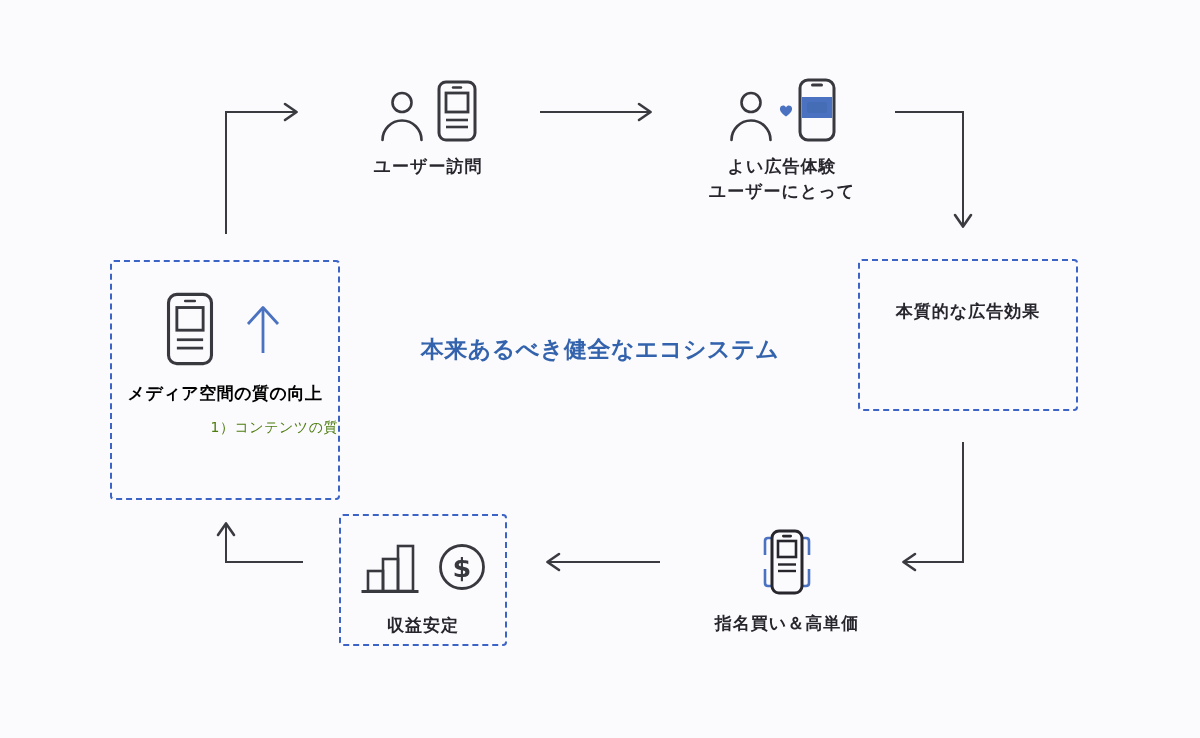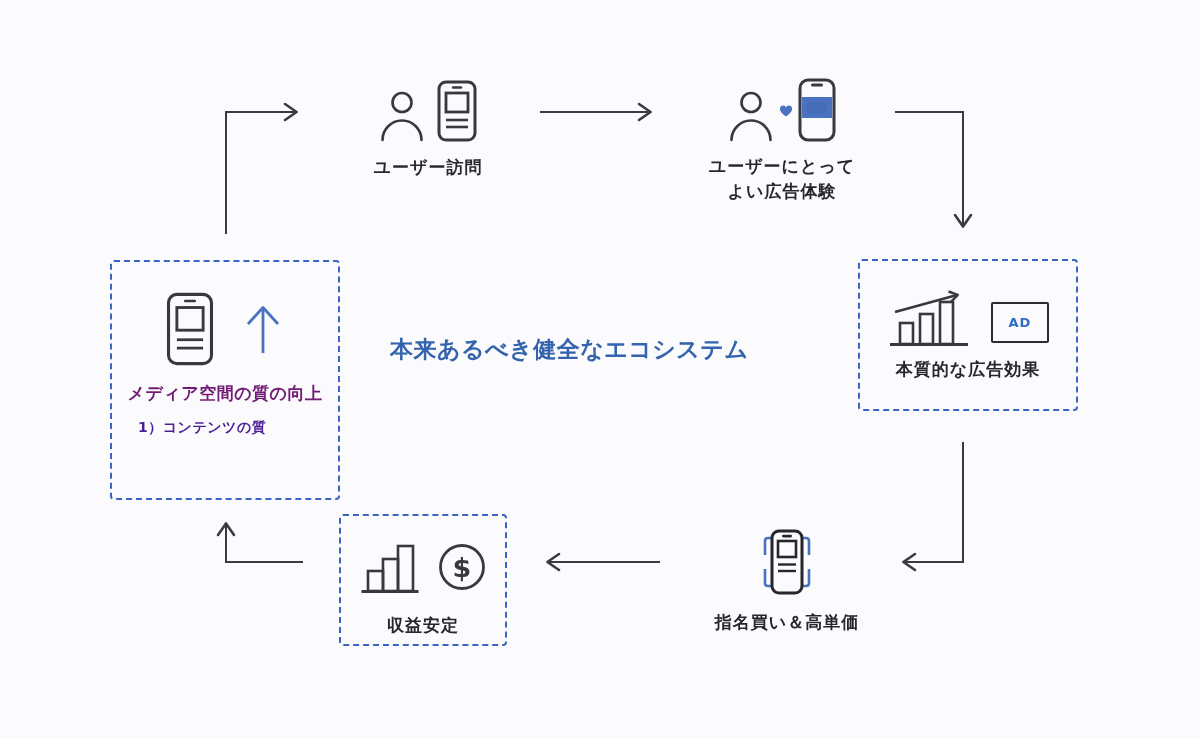--- a/index.html
+++ b/index.html
@@ -25,31 +25,31 @@
     display:flex;flex-direction:column;align-items:center;
   }
   .ad-badge{
     width:54px;height:37px;margin-top:8px;
     border:2.5px solid #2b2b31;border-radius:2px;
     display:flex;align-items:center;justify-content:center;
   }
   .ad-badge span{color:#2e6cc8;font-weight:700;font-size:13px;letter-spacing:1px;}
   .center-title{
     position:absolute;left:390px;top:334px;width:420px;
-    text-align:left;font-size:23px;font-weight:700;
+    text-align:center;font-size:23px;font-weight:700;
     color:#3463ad;letter-spacing:0.5px;white-space:nowrap;
   }
   .media-title{
-    font-size:17px;font-weight:700;color:#701a75;
+    font-size:17px;font-weight:700;color:#000000;
     letter-spacing:0.5px;margin-top:16px;white-space:nowrap;
   }
   .quality-list{width:100%;margin-top:9px;padding-left:26px;box-sizing:border-box;}
   .quality-item{
-    font-size:14px;font-weight:700;color:#4c1d95;
-    letter-spacing:0.5px;line-height:27px;text-align:left;white-space:nowrap;
+    font-size:14px;font-weight:400;color:#4d7c0f;
+    letter-spacing:0.5px;line-height:27px;text-align:right;white-space:nowrap;
   }
 </style>
 </head>
 <body>
 
 <div class="canvas">
 
   <svg class="arrows" width="1200" height="738" viewBox="0 0 1200 738">
     <defs>
       <marker id="ah" markerWidth="9" markerHeight="10" refX="6.5" refY="5" orient="auto" markerUnits="strokeWidth">
@@ -59,21 +59,21 @@
     <path d="M226 234 L226 112 L296 112" fill="none" stroke="#3a3a41" stroke-width="2" marker-end="url(#ah)"></path>
     <path d="M540 112 L650 112" fill="none" stroke="#3a3a41" stroke-width="2" marker-end="url(#ah)"></path>
     <path d="M895 112 L963 112 L963 226" fill="none" stroke="#3a3a41" stroke-width="2" marker-end="url(#ah)"></path>
     <path d="M963 442 L963 562 L904 562" fill="none" stroke="#3a3a41" stroke-width="2" marker-end="url(#ah)"></path>
     <path d="M660 562 L548 562" fill="none" stroke="#3a3a41" stroke-width="2" marker-end="url(#ah)"></path>
     <path d="M303 562 L226 562 L226 524" fill="none" stroke="#3a3a41" stroke-width="2" marker-end="url(#ah)"></path>
   </svg>
 
   <div class="center-title">本来あるべき健全なエコシステム</div>
 
-  <div class="node" style="left:350px;top:80px;width:156px;">
+  <div class="node" style="left:350px;top:80px;width:156px;font-family:Liberation Serif, serif;">
     <div class="icons">
       <svg width="46" height="52" viewBox="0 0 46 52" style="margin-right:12px;">
         <circle cx="23" cy="12.5" r="9.5" fill="none" stroke="#38383f" stroke-width="2.6"></circle>
         <path d="M3.5 50 A19.5 19.5 0 0 1 42.5 50" fill="none" stroke="#38383f" stroke-width="2.6" stroke-linecap="round"></path>
       </svg>
       <svg width="40" height="62" viewBox="0 0 40 62">
         <rect x="2" y="2" width="36" height="58" rx="7" fill="none" stroke="#38383f" stroke-width="3"></rect>
         <line x1="16" y1="7.5" x2="24" y2="7.5" stroke="#38383f" stroke-width="2.4" stroke-linecap="round"></line>
         <rect x="9" y="13" width="22" height="19" fill="none" stroke="#38383f" stroke-width="2.8"></rect>
         <line x1="9" y1="40" x2="31" y2="40" stroke="#38383f" stroke-width="2.6"></line>
@@ -93,55 +93,42 @@
         <path d="M8 13.5 C3 10 1.2 7 2.2 4.4 C3.2 2 6.6 1.7 8 4.4 C9.4 1.7 12.8 2 13.8 4.4 C14.8 7 13 10 8 13.5 Z" fill="#4a72c0"></path>
       </svg>
       <svg width="38" height="64" viewBox="0 0 38 64">
         <rect x="2" y="2" width="34" height="60" rx="8" fill="none" stroke="#38383f" stroke-width="3"></rect>
         <rect x="13" y="5.5" width="12" height="3" rx="1.5" fill="#38383f"></rect>
         <rect x="3.8" y="19" width="30.4" height="21" fill="#4a72c0"></rect>
         <rect x="9" y="24" width="20" height="11" rx="2" fill="#426aae" opacity="0.6"></rect>
       </svg>
     </div>
     <div class="node-label" style="margin-top:12px;">
+      <div>よい広告体験</div>
       <div>ユーザーにとって</div>
-      <div>よい広告体験</div>
     </div>
   </div>
 
   <div class="dashed-box" style="left:858px;top:259px;width:220px;height:152px;padding-top:28px;">
-    <div class="icons center">
-      <svg width="84" height="58" viewBox="0 0 84 58" style="margin-right:20px;">
-        <line x1="3" y1="55.5" x2="81" y2="55.5" stroke="#38383f" stroke-width="3"></line>
-        <rect x="13" y="34" width="13" height="21" fill="none" stroke="#38383f" stroke-width="2.6"></rect>
-        <rect x="33" y="25" width="13" height="30" fill="none" stroke="#38383f" stroke-width="2.6"></rect>
-        <rect x="53" y="13" width="13" height="42" fill="none" stroke="#38383f" stroke-width="2.6"></rect>
-        <path d="M8 23 L70 6" fill="none" stroke="#38383f" stroke-width="2.4"></path>
-        <path d="M61.5 2.5 L70.8 5.8 L64 12.8" fill="none" stroke="#38383f" stroke-width="2.4" stroke-linejoin="round"></path>
-      </svg>
-      <div class="ad-badge">
-        <span>AD</span>
-      </div>
-    </div>
     <div class="node-label" style="margin-top:10px;">本質的な広告効果</div>
   </div>
 
   <div class="node" style="left:702px;top:528px;width:170px;">
     <svg width="64" height="68" viewBox="0 0 64 68">
       <path d="M10 27 V13 Q10 10 13 10 H23" fill="none" stroke="#4a72c0" stroke-width="2.6"></path>
       <path d="M41 10 H51 Q54 10 54 13 V27" fill="none" stroke="#4a72c0" stroke-width="2.6"></path>
       <path d="M10 41 V55 Q10 58 13 58 H23" fill="none" stroke="#4a72c0" stroke-width="2.6"></path>
       <path d="M41 58 H51 Q54 58 54 55 V41" fill="none" stroke="#4a72c0" stroke-width="2.6"></path>
       <rect x="17" y="3" width="30" height="62" rx="7" fill="#fbfafc" stroke="#26262c" stroke-width="3"></rect>
       <rect x="27" y="6.8" width="10" height="2.6" rx="1.3" fill="#26262c"></rect>
       <rect x="23" y="13" width="18" height="16" fill="none" stroke="#26262c" stroke-width="2.6"></rect>
       <line x1="23" y1="36.5" x2="41" y2="36.5" stroke="#26262c" stroke-width="2.4"></line>
       <line x1="23" y1="43" x2="41" y2="43" stroke="#26262c" stroke-width="2.4"></line>
     </svg>
-    <div class="node-label" style="margin-top:15px;font-family:Liberation Serif, serif;">指名買い＆高単価</div>
+    <div class="node-label" style="margin-top:15px;">指名買い＆高単価</div>
   </div>
 
   <div class="dashed-box" style="left:339px;top:514px;width:168px;height:132px;padding-top:24px;">
     <div class="icons center">
       <svg width="60" height="54" viewBox="0 0 60 54" style="margin-right:18px;">
         <line x1="1.5" y1="51.5" x2="58.5" y2="51.5" stroke="#38383f" stroke-width="3"></line>
         <rect x="8" y="31" width="15" height="20" fill="none" stroke="#38383f" stroke-width="2.6"></rect>
         <rect x="23" y="19" width="15" height="32" fill="none" stroke="#38383f" stroke-width="2.6"></rect>
         <rect x="38" y="6" width="15" height="45" fill="none" stroke="#38383f" stroke-width="2.6"></rect>
       </svg>

